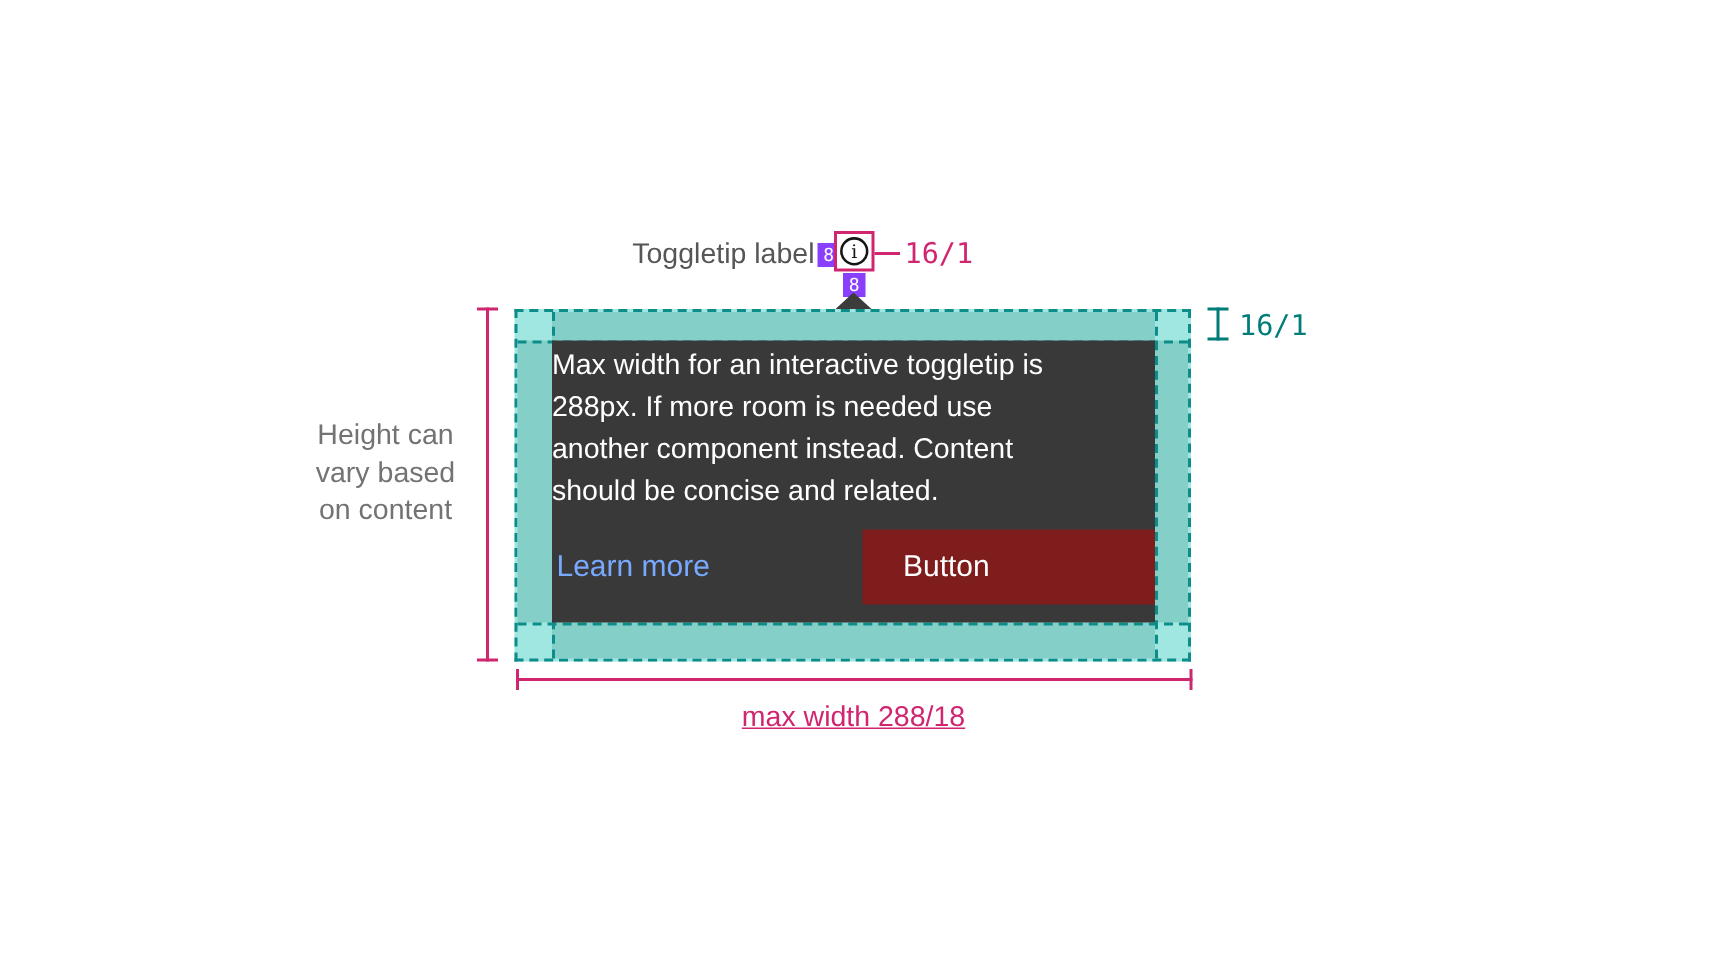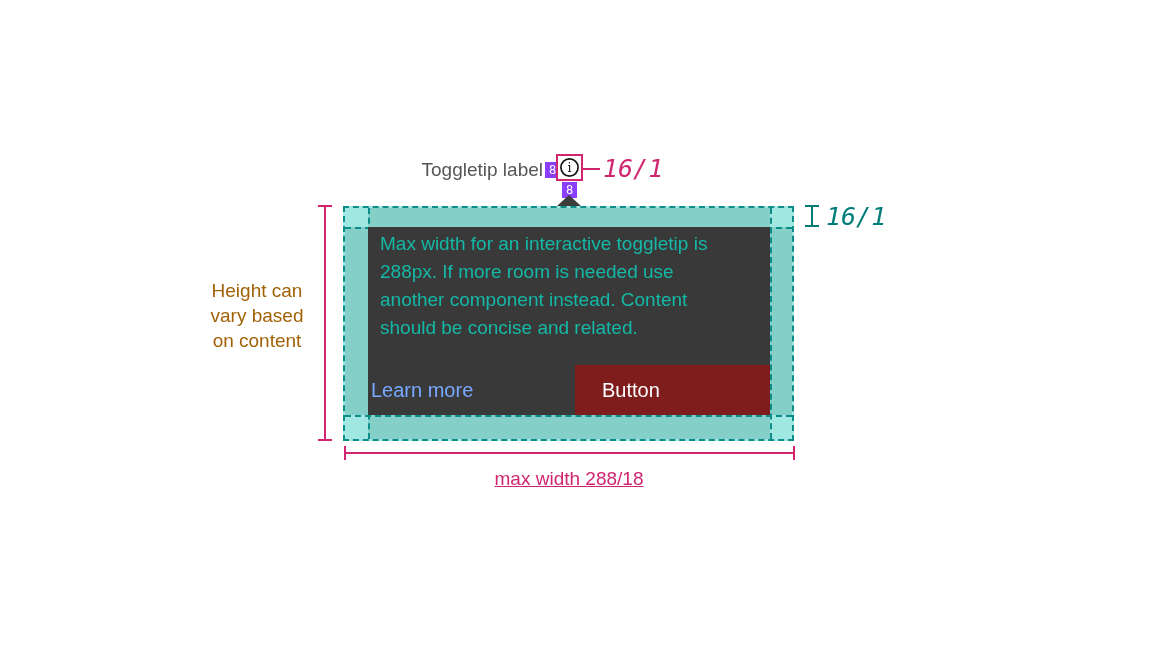--- a/index.html
+++ b/index.html
@@ -26,21 +26,21 @@
   .badge-below{left:562px;top:182px;}
   .icon-frame{
     left:556px;top:154px;width:23px;height:23px;
     border:2px solid #d02670;
     display:flex;align-items:center;justify-content:center;
     background:#ffffff;cursor:pointer;
   }
   .pink-connector{left:583px;top:168px;width:17px;height:2px;background:#d02670;}
   .mono-note{
     font-family:"DejaVu Sans Mono",monospace;
-    font-size:25px;line-height:22px;font-style:italic;
+    font-size:19px;line-height:22px;
   }
   .pink-note{color:#d02670;}
   .teal-note{color:#007d79;}
   .note-16-top{left:603px;top:158px;}
   .note-16-right{left:826px;top:206px;}
 
   .caret-up{
     left:557px;top:195px;width:0;height:0;
     border-left:12px solid transparent;
     border-right:12px solid transparent;
@@ -62,26 +62,26 @@
   .dash-h{position:absolute;left:0;right:0;height:0;border-top:2px dashed #0d8d89;}
   .dash-h.t{top:19px;} .dash-h.b{top:207px;}
   .dash-v{position:absolute;top:0;bottom:0;width:0;border-left:2px dashed #0d8d89;}
   .dash-v.l{left:23px;} .dash-v.r{left:425px;}
 
   .tooltip-box{
     position:absolute;left:23px;top:19px;width:402px;height:188px;
     background:#393939;
   }
   .tooltip-body{
-    margin:3px 0 0 12px;width:396px;
-    font-size:19px;line-height:28px;color:#14b8a6;
+    margin:3px 0 0 0;width:396px;
+    font-size:19px;line-height:28px;color:#ffffff;
     white-space:pre-line;
   }
   .tooltip-actions{
-    position:absolute;left:0;right:0;bottom:0;height:50px;
+    position:absolute;left:0;right:0;bottom:12px;height:50px;
   }
   .tooltip-link{
     position:absolute;left:3px;top:0;height:50px;
     display:flex;align-items:center;
     font-size:20px;color:#78a9ff;cursor:pointer;text-decoration:none;
   }
   .tooltip-button{
     position:absolute;right:0;top:0;width:195px;height:50px;
     background:#7f1d1d;border:none;cursor:pointer;
     color:#ffffff;font-size:20px;text-align:left;
@@ -101,21 +101,21 @@
   .p-ruler-cap-t{left:805px;top:205px;width:14px;height:2px;}
   .p-ruler-cap-b{left:805px;top:225px;width:14px;height:2px;}
   
   .w-ruler-line{left:344px;top:452px;width:451px;height:2px;}
   .w-ruler-cap-l{left:344px;top:446px;width:2px;height:14px;}
   .w-ruler-cap-r{left:793px;top:446px;width:2px;height:14px;}
 
   .height-note{
     left:198px;top:278px;width:118px;
     text-align:center;font-size:19px;line-height:25px;
-    color:#a16207;white-space:pre-line;
+    color:#737373;white-space:pre-line;
   }
   .maxwidth-note{
     left:419px;top:468px;width:300px;
     text-align:center;font-size:19px;color:#d02670;text-decoration:underline;
   }
 </style>
 </head>
 <body>
 
 <div class="stage">

